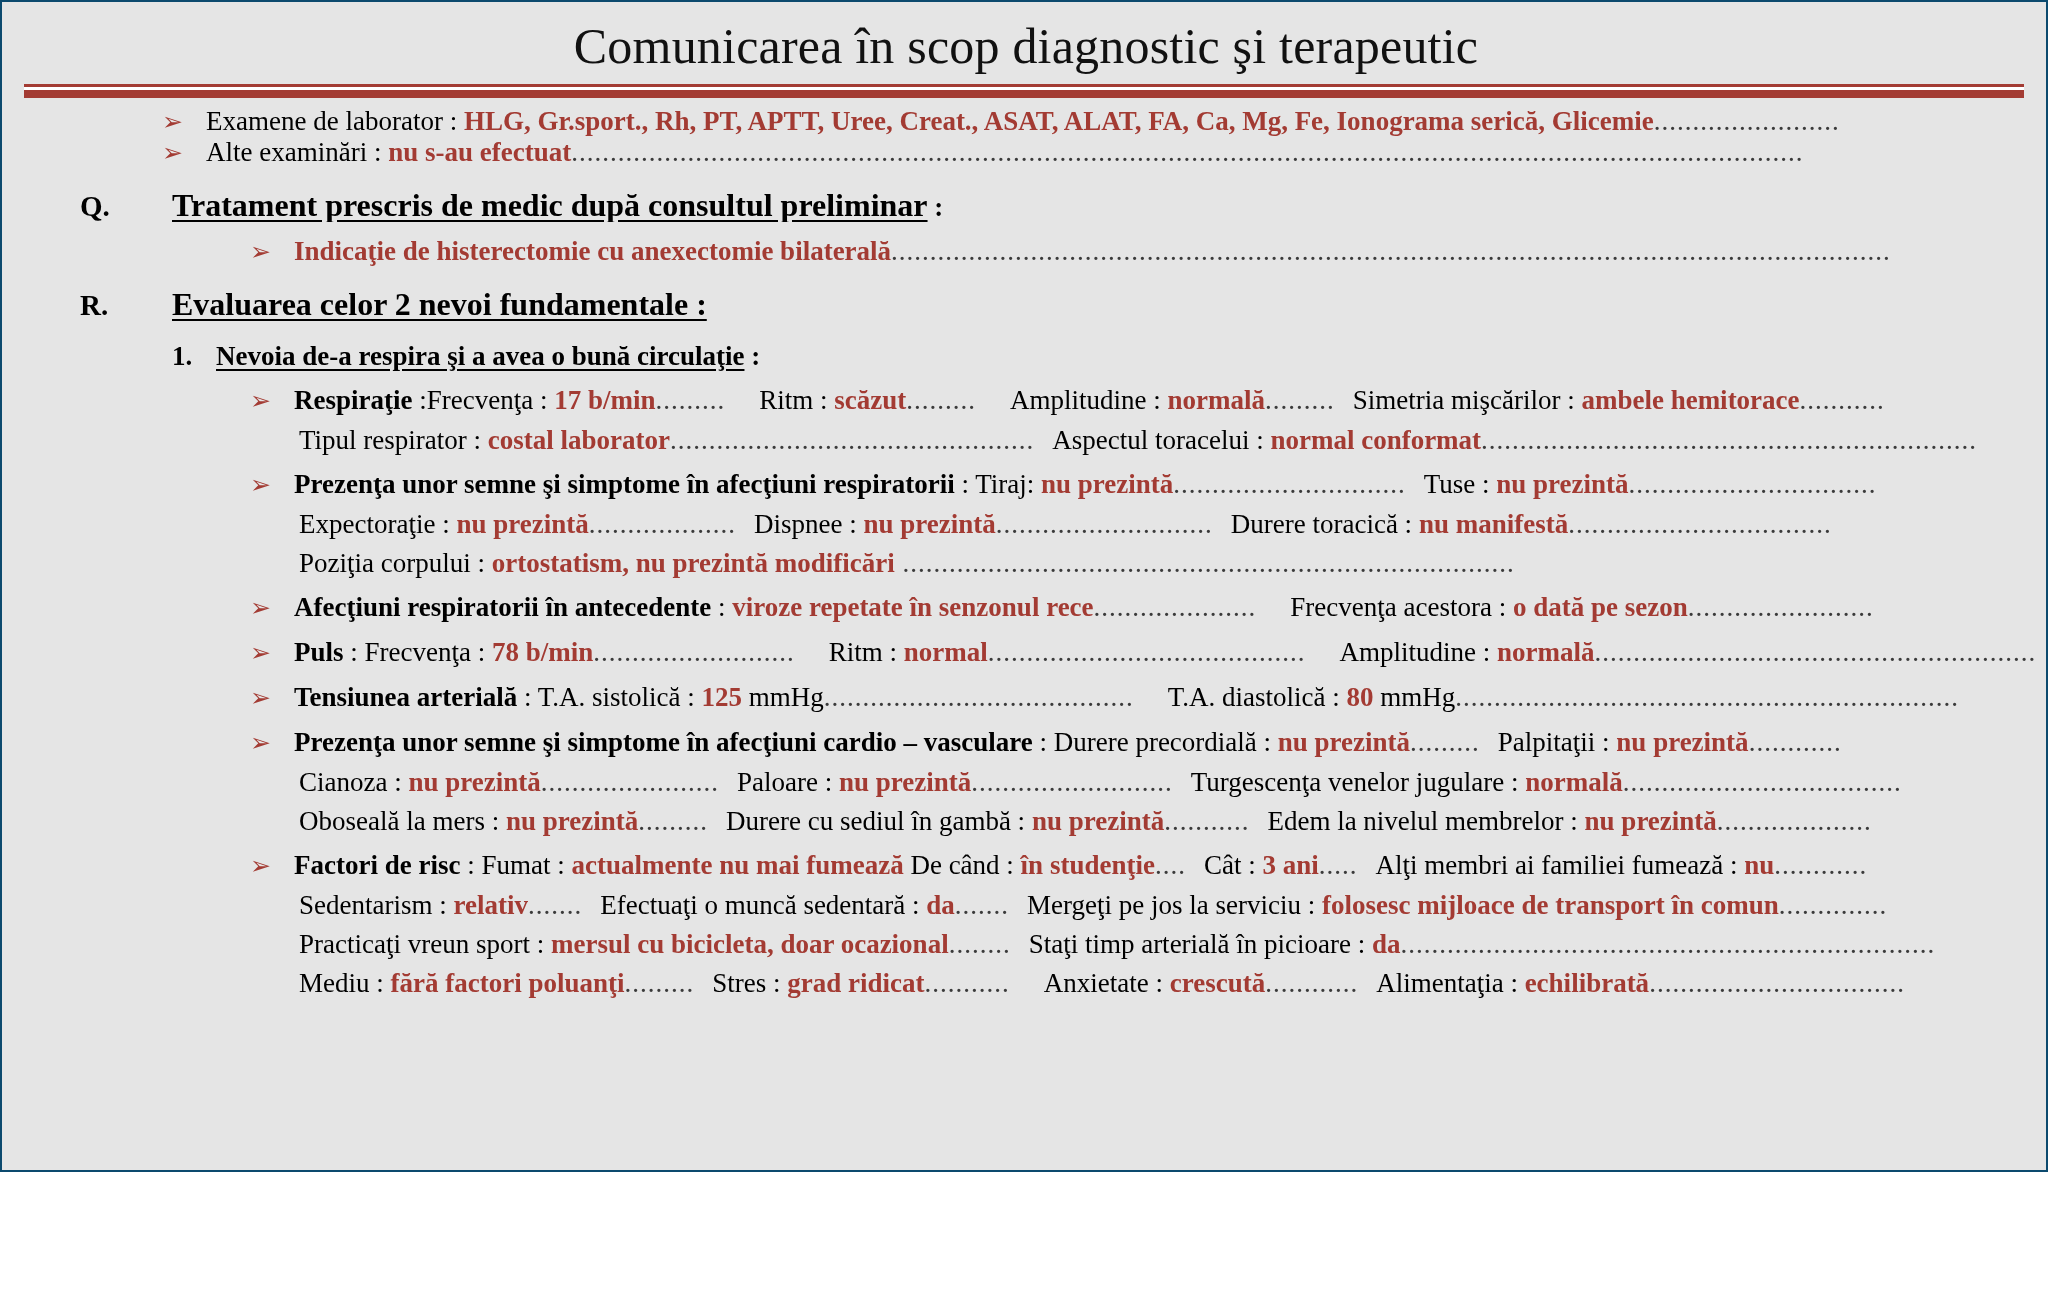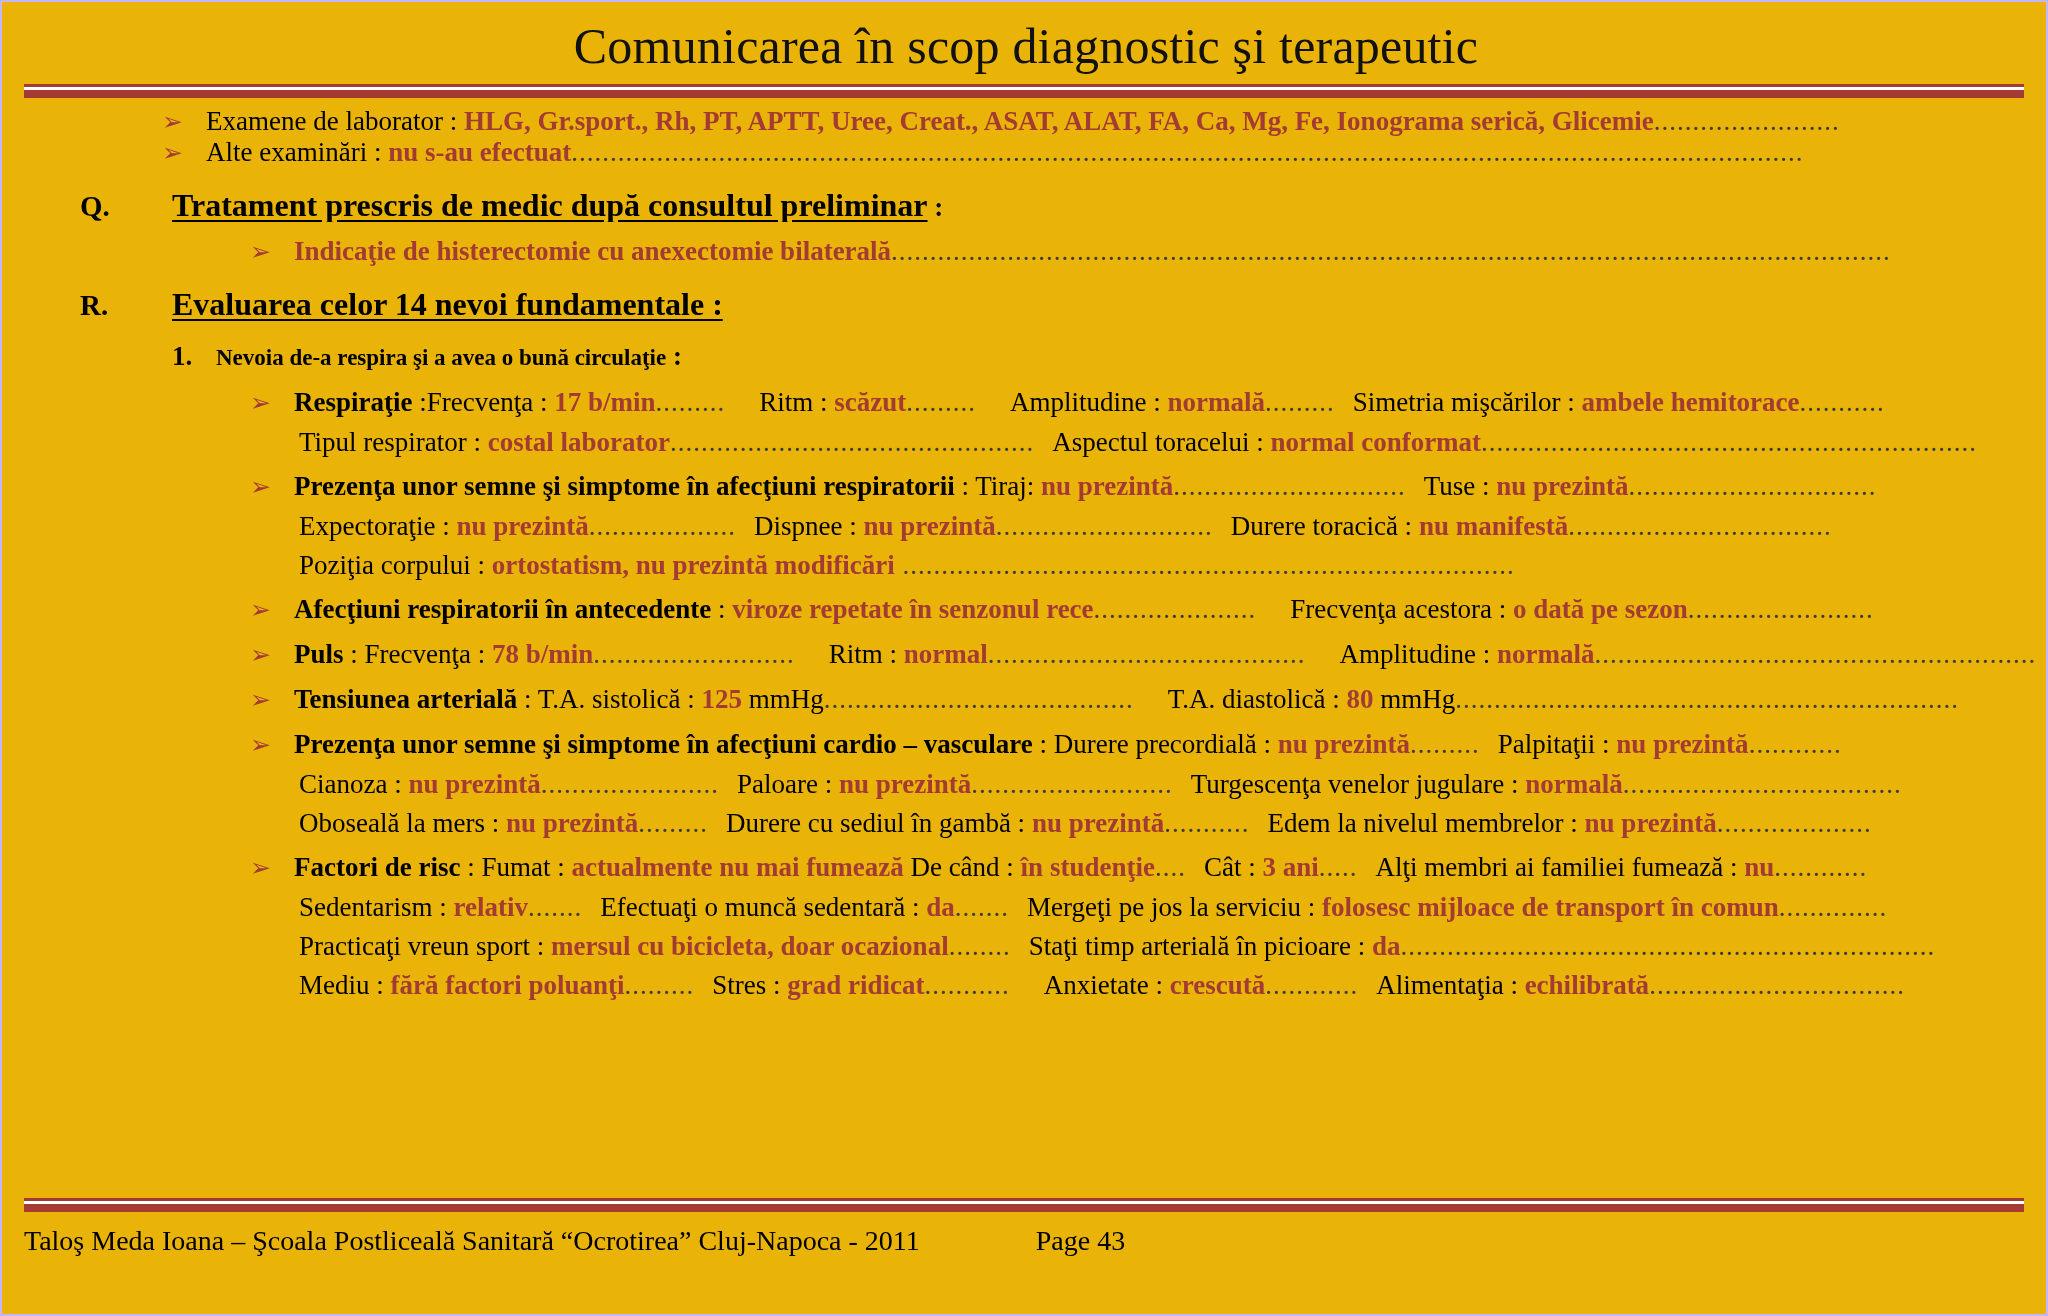--- a/index.html
+++ b/index.html
@@ -8,24 +8,24 @@
     padding: 0;
     background: #ffffff;
   }
   body {
     font-family: "Liberation Serif", "DejaVu Serif", serif;
     color: #000000;
   }
   .slide {
     position: relative;
     width: 2048px;
-    height: 1316px;
-    background: #eab308;
+    height: 1172px;
+    background: #e5e5e5;
     box-sizing: border-box;
-    border: 2px solid #c4b5fd;
+    border: 2px solid #0c4a6e;
     overflow: hidden;
   }
 
   
   .title-area {
     position: absolute;
     top: 8px;
     left: 0;
     width: 2048px;
     height: 72px;
@@ -123,21 +123,22 @@
   }
 
   .hdr {
     font-weight: bold;
     font-size: 32px;
     text-decoration: underline;
     text-underline-offset: 4px;
   }
   .hdr-sm {
     font-weight: bold;
-    font-size: 23px;
+    font-size: 27px;
+    text-decoration: underline;
     text-underline-offset: 4px;
   }
   .lbl { color: #000000; margin-top: 47px; }
   .b   { font-weight: bold; }
   .red { color: #a33b33; font-weight: bold; }
   .dots { color: #3a3a3a; letter-spacing: 1px; }
   .sp { display: inline-block; width: 18px; }
   .sp-lg { display: inline-block; width: 34px; }
 
   
@@ -183,21 +184,21 @@
 
     <div class="row lvl-letter">
       <span class="marker-letter">Q.</span><span class="hdr">Tratament prescris de medic după consultul preliminar</span><span class="b"> :</span>
     </div>
 
     <div class="row lvl-bullet">
       <span class="arrow">➢</span><span class="red">Indicaţie de histerectomie cu anexectomie bilaterală</span><span class="dots">.................................................................................................................................</span>
     </div>
 
     <div class="row lvl-letter">
-      <span class="marker-letter">R.</span><span class="hdr">Evaluarea celor 14 nevoi fundamentale :</span>
+      <span class="marker-letter">R.</span><span class="hdr">Evaluarea celor 2 nevoi fundamentale :</span>
     </div>
 
     <div class="row lvl-num">
       <span class="marker-num">1.</span><span class="hdr-sm">Nevoia de-a respira şi a avea o bună circulaţie</span><span class="b"> :</span>
     </div>
 
     <div class="row lvl-bullet">
       <span class="arrow">➢</span><span class="b">Respiraţie</span><span class="lbl"> :Frecvenţa : </span><span class="red">17 b/min</span><span class="dots">.........</span><span class="sp-lg"></span><span class="lbl">Ritm : </span><span class="red">scăzut</span><span class="dots">.........</span><span class="sp-lg"></span><span class="lbl">Amplitudine : </span><span class="red">normală</span><span class="dots">.........</span><span class="sp"></span><span class="lbl">Simetria mişcărilor : </span><span class="red">ambele hemitorace</span><span class="dots">...........</span>
     </div>
 

